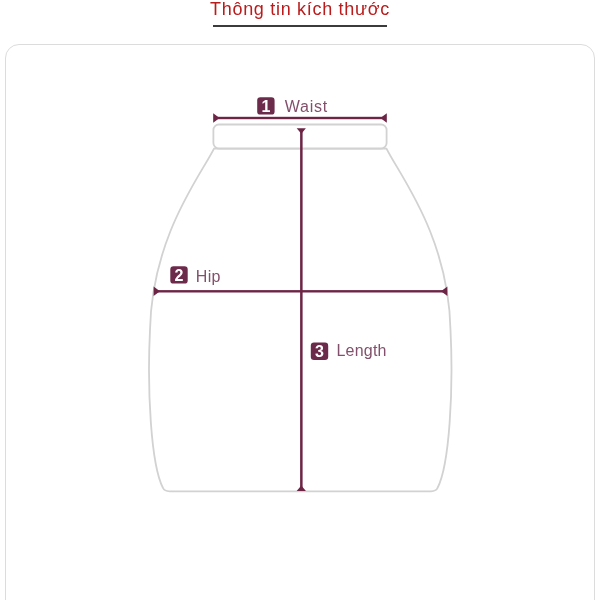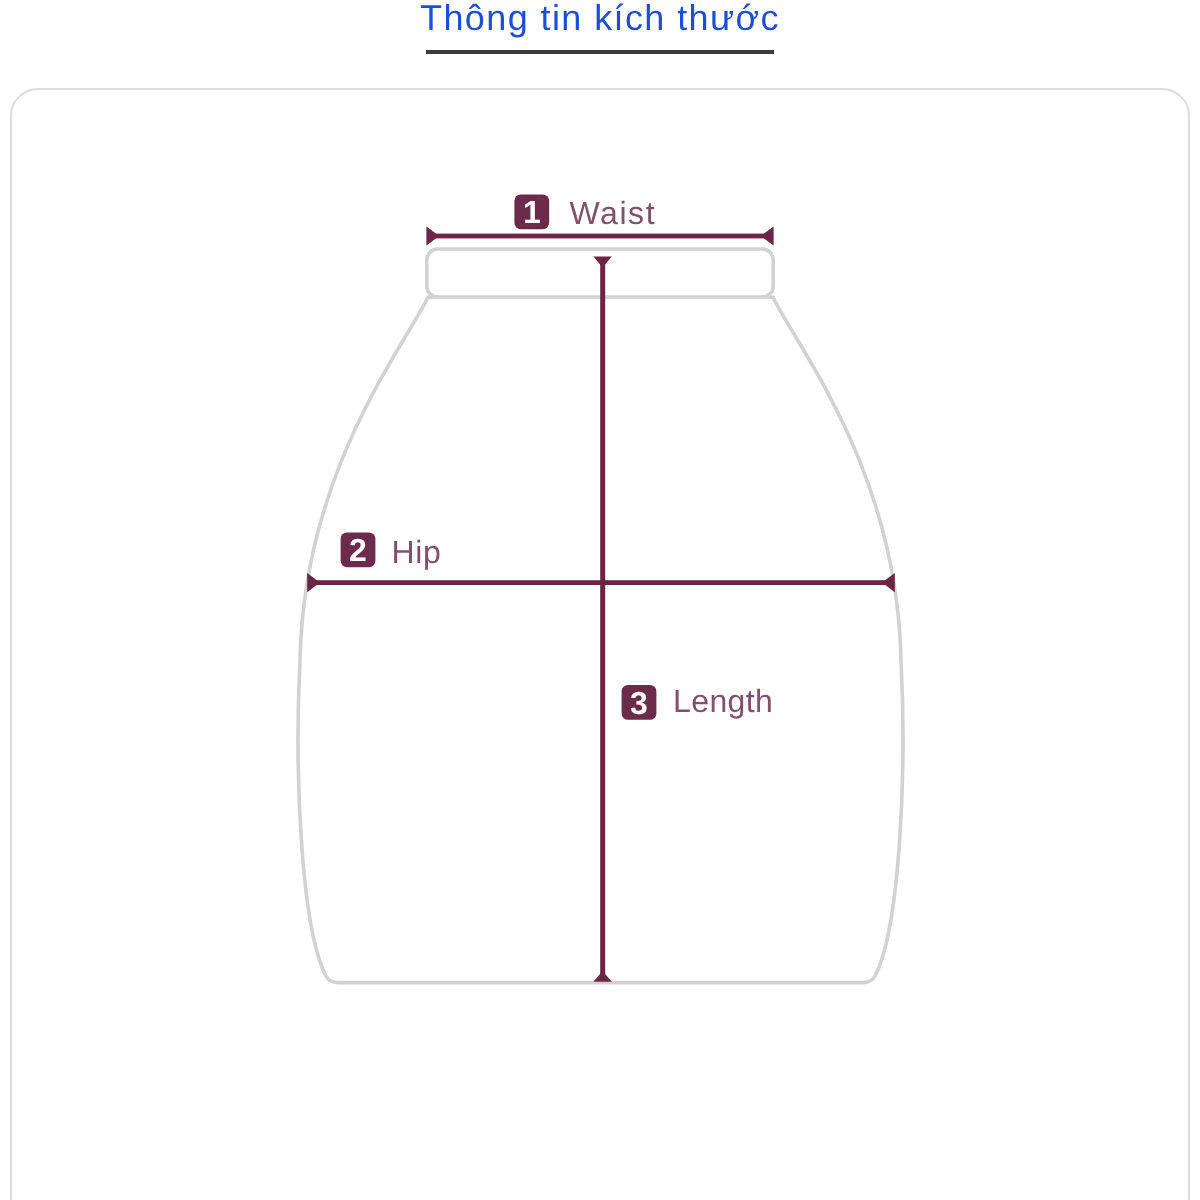--- a/index.html
+++ b/index.html
@@ -1,19 +1,19 @@
 <!DOCTYPE html>
 <html><head>
 <meta charset="utf-8">
 <style>
   html,body{margin:0;padding:0;}
   body{width:600px;height:600px;overflow:hidden;background:#ffffff;
        font-family:"Liberation Sans", sans-serif;position:relative;}
   .title-wrap{position:absolute;top:0;left:0;width:600px;text-align:center;}
-  .title{display:inline-block;font-size:18px;letter-spacing:0.7px;color:#1d4ed8;
+  .title{display:inline-block;font-size:18px;letter-spacing:0.7px;color:#b91c1c;
          line-height:20px;margin-top:-1px;}
   .title-line{position:absolute;left:213px;top:25px;width:174px;height:2px;
          background:#3b3b3b;}
   .card{position:absolute;left:5px;top:44px;width:588px;height:600px;
         border:1px solid #dcdcdc;border-radius:14px;background:#fff;}
   svg{position:absolute;left:0;top:0;}
 </style>
 </head>
 <body>
 

